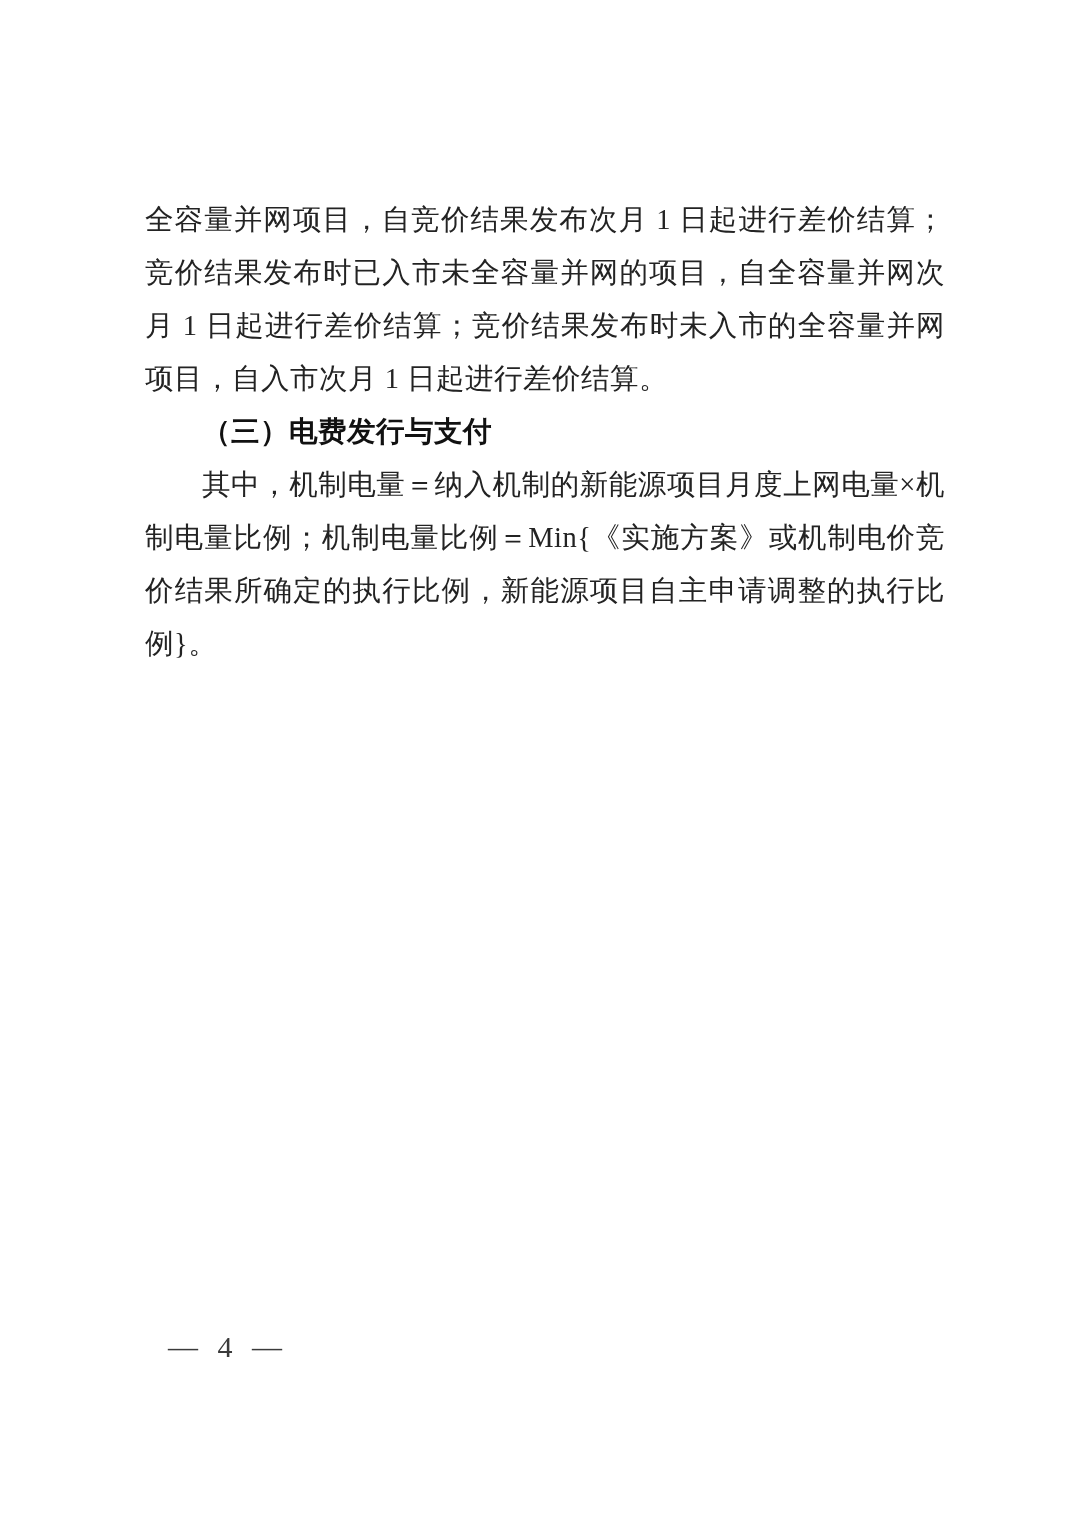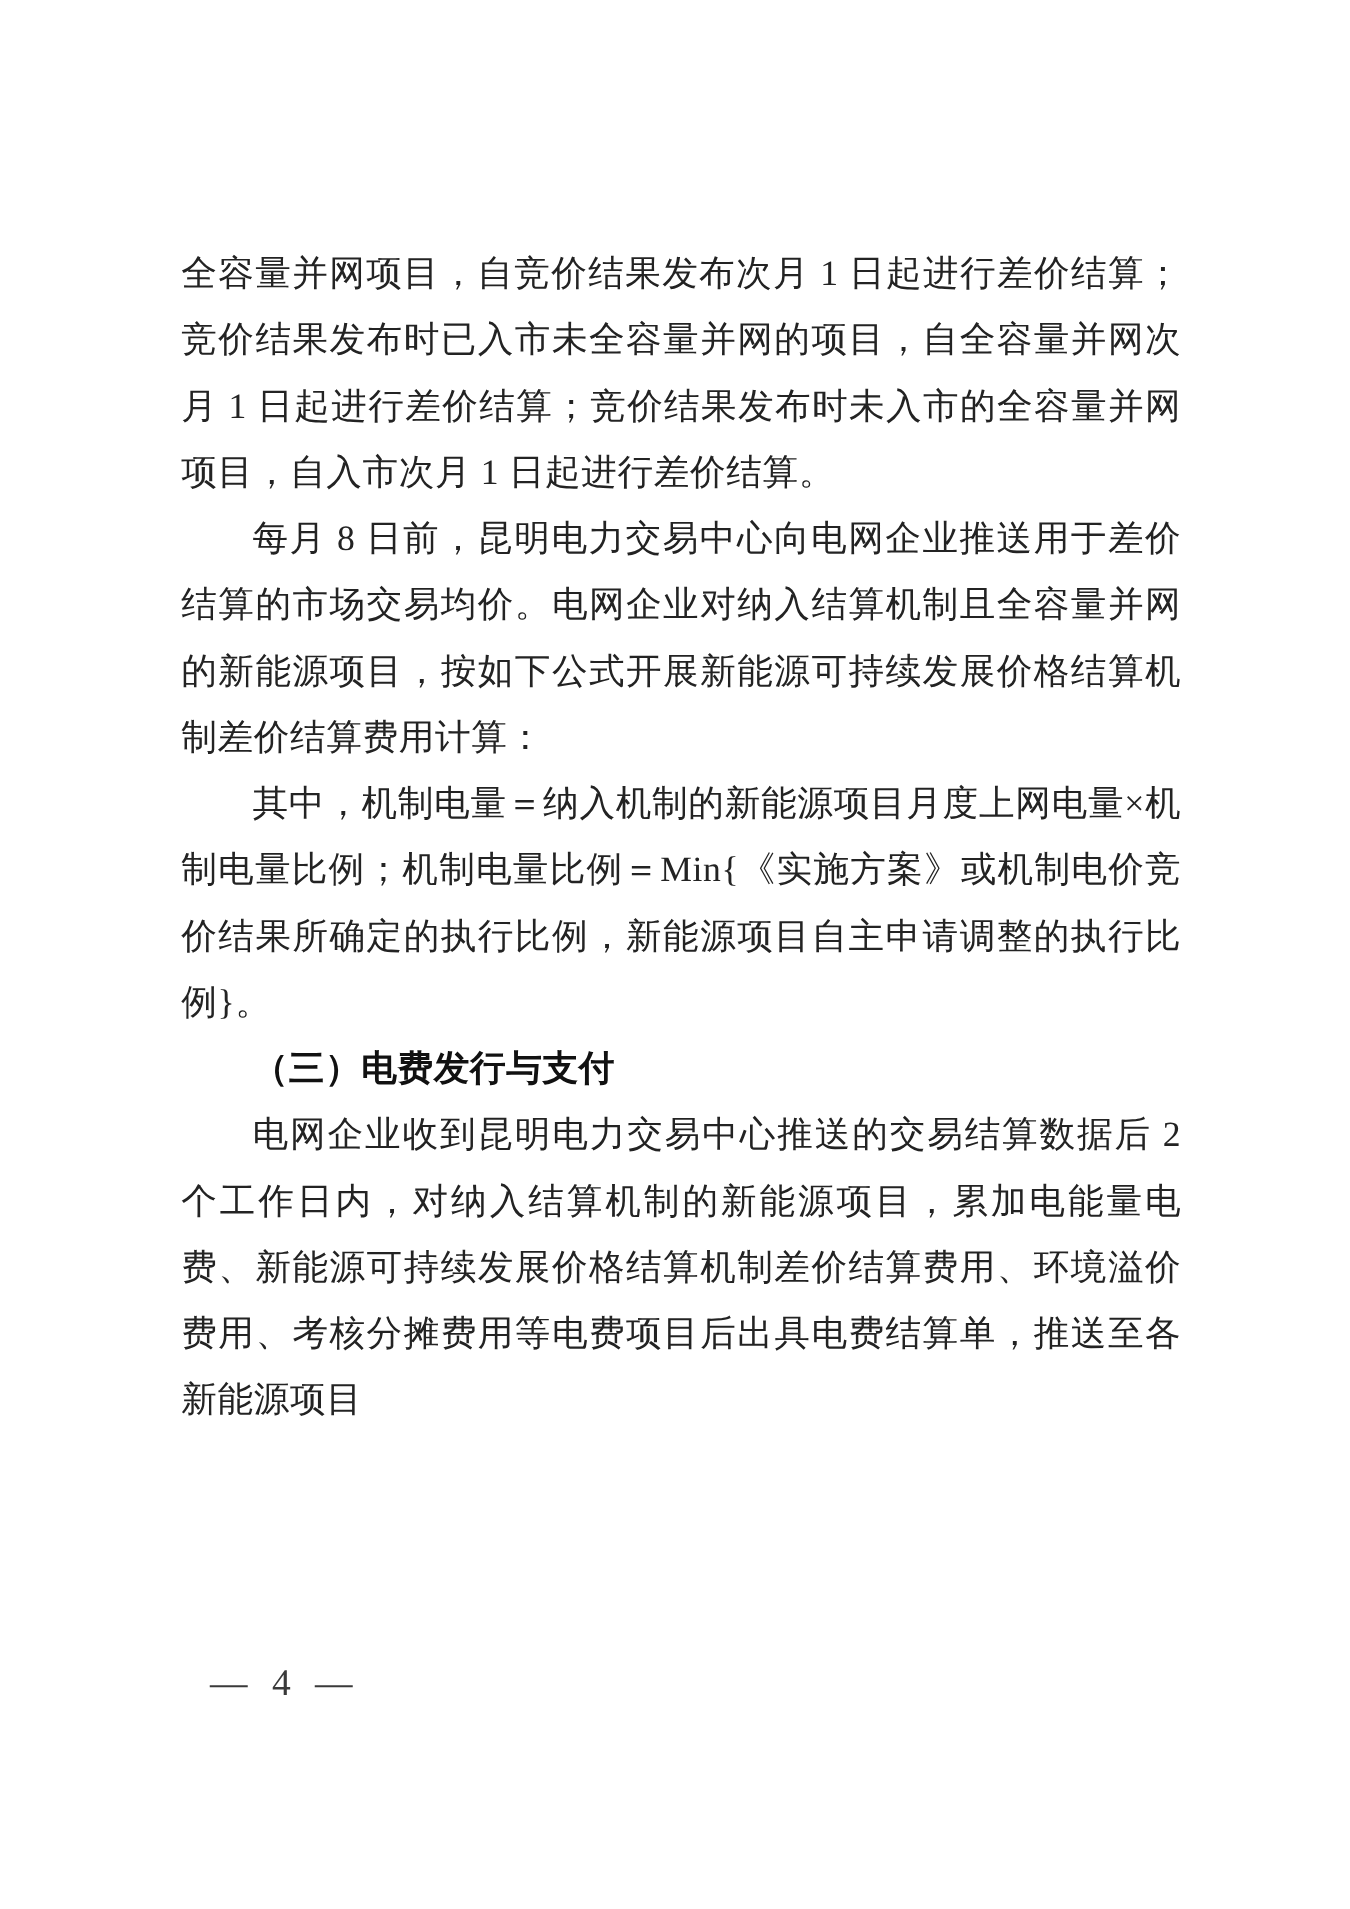--- a/index.html
+++ b/index.html
@@ -51,25 +51,23 @@
 </head>
 <body>
 
 <div class="page">
   <div class="content">
 
     <p class="para">全容量并网项目，自竞价结果发布次月 1 日起进行差价结算；竞价结果发布时已入市未全容量并网的项目，自全容量并网次月 1 日起进行差价结算；竞价结果发布时未入市的全容量并网项目，自入市次月 1 日起进行差价结算。</p>
 
 
 
-    <p class="para indent">每月 8 日前，昆明电力交易中心向电网企业推送用于差价结算的市场交易均价。电网企业对纳入结算机制且全容量并网的新能源项目，按如下公式开展新能源可持续发展价格结算机制差价结算费用计算：</p>
 
+
+    <p class="para indent heading">（三）电费发行与支付</p>
 
     <p class="para indent">其中，机制电量＝纳入机制的新能源项目月度上网电量×机制电量比例；机制电量比例＝Min{《实施方案》或机制电价竞价结果所确定的执行比例，新能源项目自主申请调整的执行比例}。</p>
 
-    <p class="para indent heading">（三）电费发行与支付</p>
-
-    <p class="para indent">电网企业收到昆明电力交易中心推送的交易结算数据后 2 个工作日内，对纳入结算机制的新能源项目，累加电能量电费、新能源可持续发展价格结算机制差价结算费用、环境溢价费用、考核分摊费用等电费项目后出具电费结算单，推送至各新能源项目</p>
 
   </div>
 
   <div class="page-number">— 4 —</div>
 </div>
 
 </body></html>

